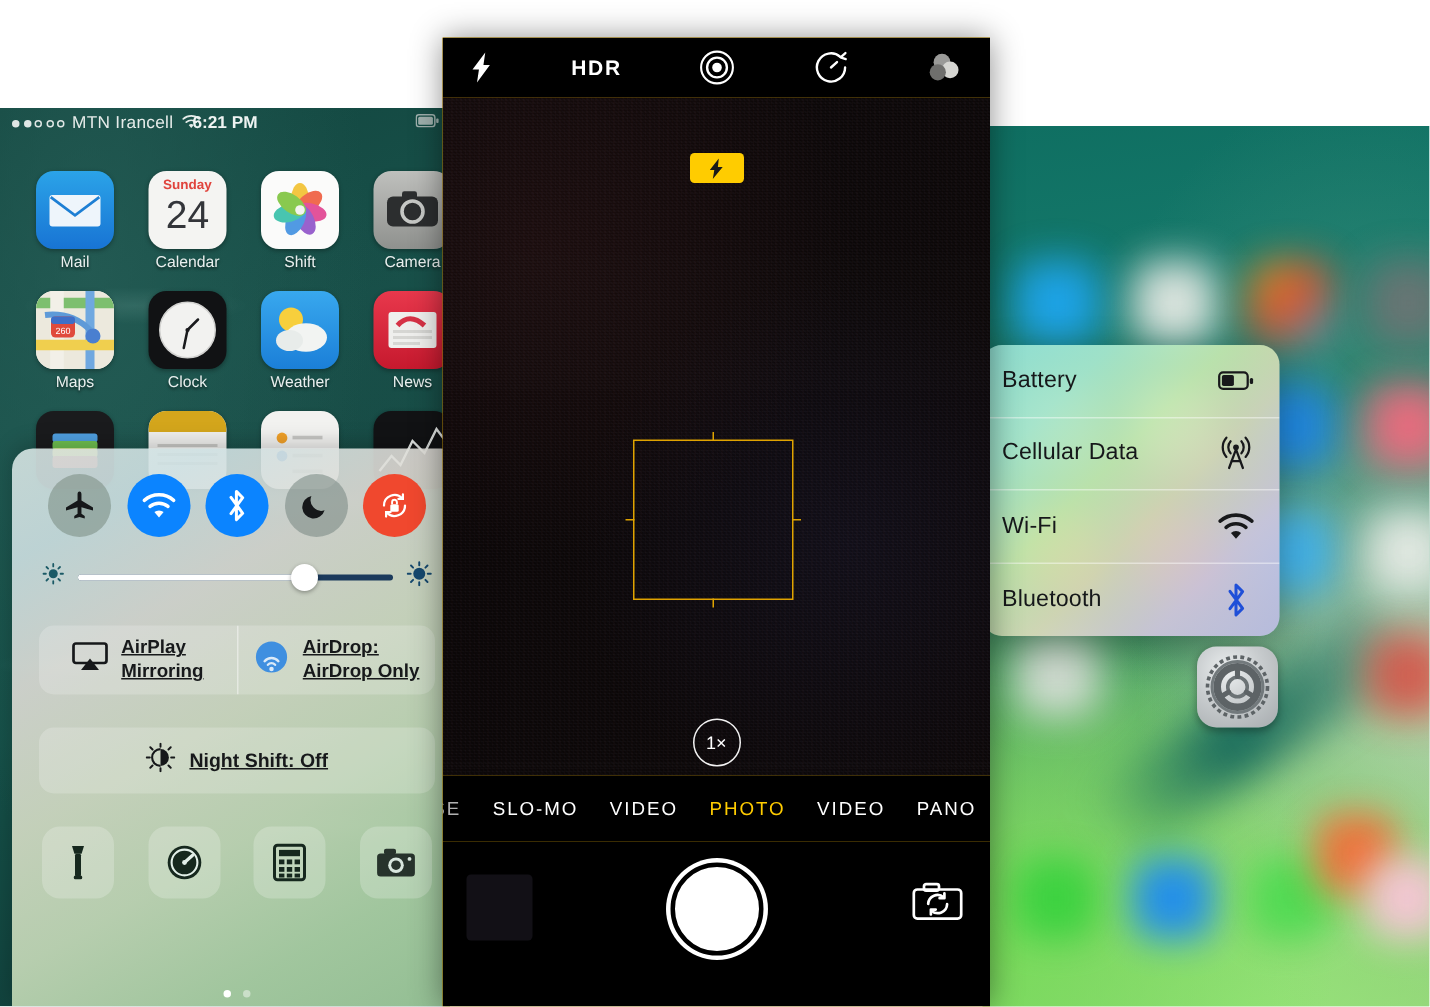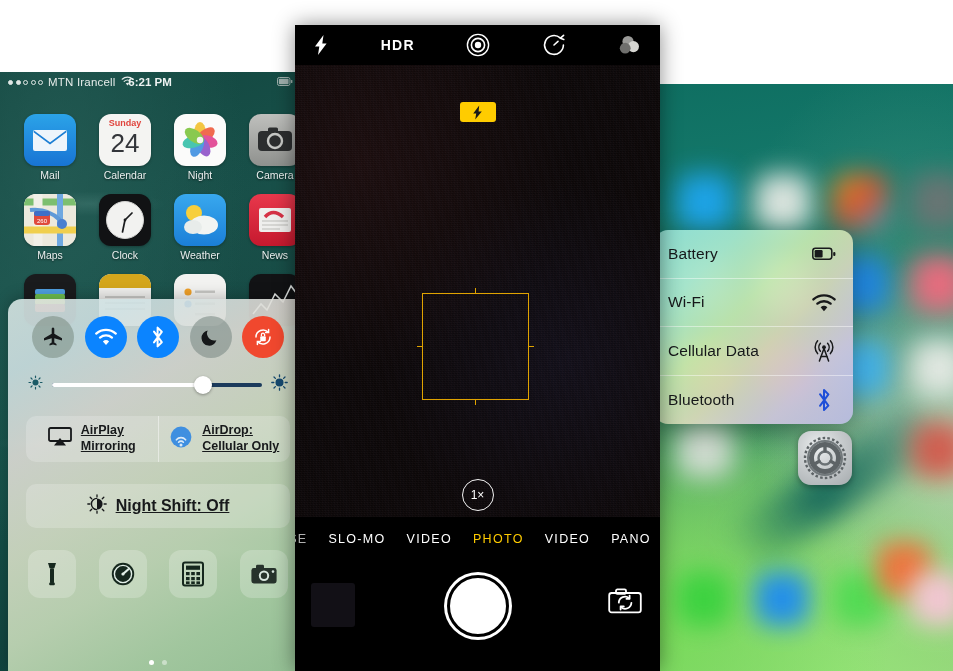--- a/index.html
+++ b/index.html
@@ -97,21 +97,21 @@
       margin-left:-9px; margin-top:-9px; border-radius:50%; background:#fff;
       box-shadow:0 1px 3px rgba(0,0,0,.35); }
   #cc-airrow { display:flex; margin:21px 18px 0 18px; height:46px;
       background:rgba(255,255,255,.20); border-radius:10px; overflow:hidden; }
   .air-cell { flex:1; display:flex; align-items:center; justify-content:center; gap:9px; }
   .air-cell.first { border-right:1px solid rgba(255,255,255,.45); }
   .air-txt { font-size:12.5px; line-height:1.25; color:#17191b; font-weight:bold;text-decoration:underline; }
   #cc-night { margin:22px 18px 0 18px; height:44px; border-radius:10px;
       background:rgba(255,255,255,.20); display:flex; align-items:center;
       justify-content:center; gap:9px; }
-  #cc-night .air-txt { font-weight:bold; font-size:16px; }
+  #cc-night .air-txt { font-weight:bold; font-size:13px; }
   #cc-shortcuts { display:flex; justify-content:space-between; padding:22px 20px 0 20px; }
   .sc-btn { width:48px; height:48px; border-radius:12px; background:rgba(255,255,255,.22);
       display:flex; align-items:center; justify-content:center; }
   #page-dots { position:absolute; left:0; right:0; bottom:6px; display:flex;
       justify-content:center; gap:8px; }
   .pg-dot { width:5px; height:5px; border-radius:50%; background:rgba(255,255,255,.45); }
   .pg-dot.on { background:#fff; }
 
   
   #camera-panel { position:absolute; left:295px; top:25px; width:365px; height:646px;
@@ -195,45 +195,45 @@
       <span class="qm-label">Battery</span>
       <span class="qm-icon">
         <svg width="24" height="14" viewBox="0 0 24 14">
           <rect x="0.8" y="1.2" width="19" height="11" rx="2.6" fill="none" stroke="#18191b" stroke-width="1.5"></rect>
           <rect x="2.6" y="3" width="8" height="7.4" rx="1.2" fill="#18191b"></rect>
           <rect x="21.2" y="5" width="2.2" height="4" rx="1" fill="#18191b"></rect>
         </svg>
       </span>
     </div>
     <div class="qm-row">
-      <span class="qm-label">Wi-Fi</span>
-      <span class="qm-icon">
-        <svg width="26" height="19" viewBox="0 0 26 19">
-          <g fill="none" stroke="#18191b" stroke-width="2.4" stroke-linecap="round">
-            <path d="M2.4 6.4a16 16 0 0 1 21.2 0"></path>
-            <path d="M6.4 10.6a10.2 10.2 0 0 1 13.2 0"></path>
-          </g>
-          <path d="M13 18.2l-3.4-3.9a5.2 5.2 0 0 1 6.8 0z" fill="#18191b"></path>
-        </svg>
-      </span>
-    </div>
-    <div class="qm-row">
       <span class="qm-label">Cellular Data</span>
       <span class="qm-icon">
         <svg width="26" height="24" viewBox="0 0 26 24">
           <g fill="none" stroke="#18191b" stroke-width="1.5" stroke-linecap="round">
             <path d="M9.4 4.2a6 6 0 0 0 0 8"></path>
               <path d="M16.6 4.2a6 6 0 0 1 0 8"></path>
             <path d="M6.6 1.8a9.6 9.6 0 0 0 0 12.8"></path>
               <path d="M19.4 1.8a9.6 9.6 0 0 1 0 12.8"></path>
             <path d="M13 9.6 L8.4 22"></path>
               <path d="M13 9.6 L17.6 22"></path>
               <path d="M10.2 17.4h5.6"></path>
           </g>
           <circle cx="13" cy="8.2" r="1.9" fill="#18191b"></circle>
+        </svg>
+      </span>
+    </div>
+    <div class="qm-row">
+      <span class="qm-label">Wi-Fi</span>
+      <span class="qm-icon">
+        <svg width="26" height="19" viewBox="0 0 26 19">
+          <g fill="none" stroke="#18191b" stroke-width="2.4" stroke-linecap="round">
+            <path d="M2.4 6.4a16 16 0 0 1 21.2 0"></path>
+            <path d="M6.4 10.6a10.2 10.2 0 0 1 13.2 0"></path>
+          </g>
+          <path d="M13 18.2l-3.4-3.9a5.2 5.2 0 0 1 6.8 0z" fill="#18191b"></path>
         </svg>
       </span>
     </div>
     <div class="qm-row">
       <span class="qm-label">Bluetooth</span>
       <span class="qm-icon">
         <svg width="18" height="26" viewBox="0 0 18 26">
           <path d="M5 7.2 L13.4 18.6 L9 23 V3 L13.4 7.4 L5 18.8" fill="none" stroke="#1f4fd8" stroke-width="2" stroke-linejoin="round" stroke-linecap="round"></path>
         </svg>
       </span>
@@ -315,21 +315,21 @@
                <ellipse rx="6" ry="11" cx="0" cy="-7" fill="#e0418f" transform="rotate(102)"></ellipse>
                <ellipse rx="6" ry="11" cx="0" cy="-7" fill="#8e51c8" transform="rotate(153)"></ellipse>
                <ellipse rx="6" ry="11" cx="0" cy="-7" fill="#3f8fe0" transform="rotate(204)"></ellipse>
                <ellipse rx="6" ry="11" cx="0" cy="-7" fill="#35bfa8" transform="rotate(255)"></ellipse>
                <ellipse rx="6" ry="11" cx="0" cy="-7" fill="#7dc43c" transform="rotate(306)"></ellipse>
             </g>
             <circle r="3.2" fill="#f3f3f0"></circle>
           </g>
         </svg>
       </div>
-      <div class="app-lbl">Night</div>
+      <div class="app-lbl">Shift</div>
     </div>
 
     <div class="app" style="left:249px; top:42px;">
       <div class="app-ico" style="background:linear-gradient(180deg,#bfc0bd,#8f918e);">
         <svg width="52" height="52" viewBox="0 0 52 52">
           <rect x="9" y="17" width="34" height="20" rx="4" fill="#2c2e2f"></rect>
           <rect x="19" y="13.5" width="10" height="5" rx="1.6" fill="#2c2e2f"></rect>
           <circle cx="26" cy="27" r="7" fill="none" stroke="#c6c8c5" stroke-width="2.4"></circle>
         </svg>
       </div>
@@ -517,21 +517,21 @@
               <circle cx="12" cy="11" r="10.4" fill="#3f8fe0"></circle>
               <g fill="none" stroke="#dbeaf8" stroke-width="1.6" stroke-linecap="round">
                 <path d="M7.4 13.8a6 6 0 0 1 9.2 0"></path>
                   <path d="M9.6 16.2a3.2 3.2 0 0 1 4.8 0"></path>
               </g>
               <circle cx="12" cy="19" r="1.5" fill="#dbeaf8"></circle>
             </svg>
           </span>
           <span class="air-txt">
             <span>AirDrop:</span><br>
-            <span>Cellular Only</span>
+            <span>AirDrop Only</span>
           </span>
         </div>
       </div>
 
       <div id="cc-night">
         <span>
           <svg width="20" height="20" viewBox="0 0 20 20">
             <path d="M10 4.4a5.6 5.6 0 0 1 0 11.2z" fill="#16181a"></path>
             <path d="M10 4.4a5.6 5.6 0 0 0 0 11.2" fill="none" stroke="#16181a" stroke-width="1.4"></path>
             <g stroke="#16181a" stroke-width="1.3" stroke-linecap="round">

